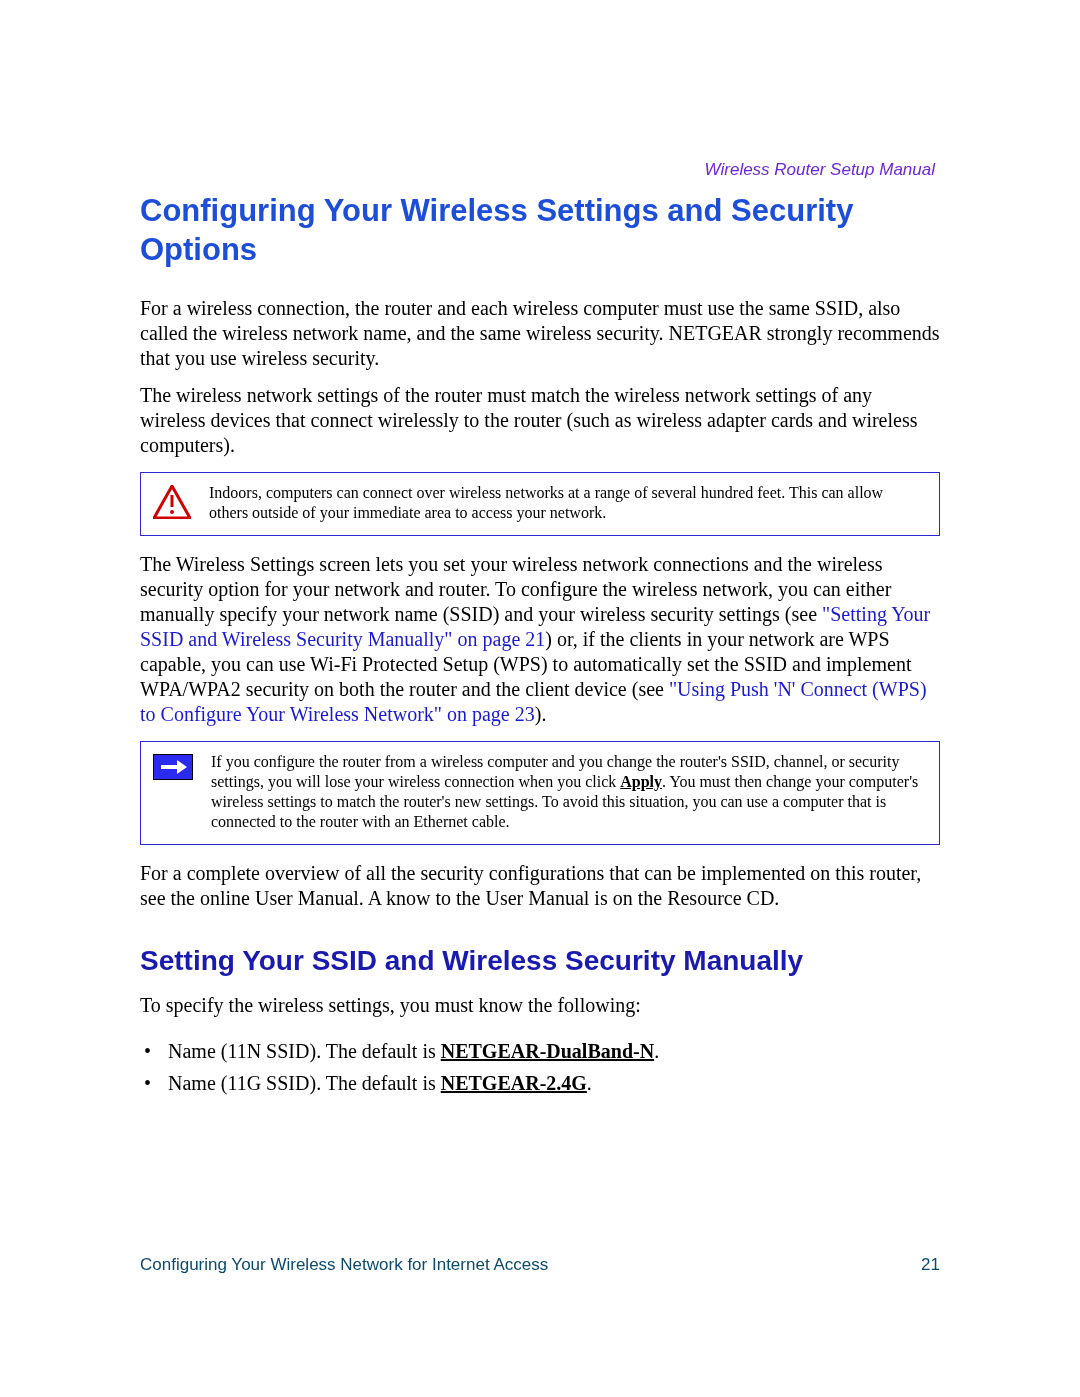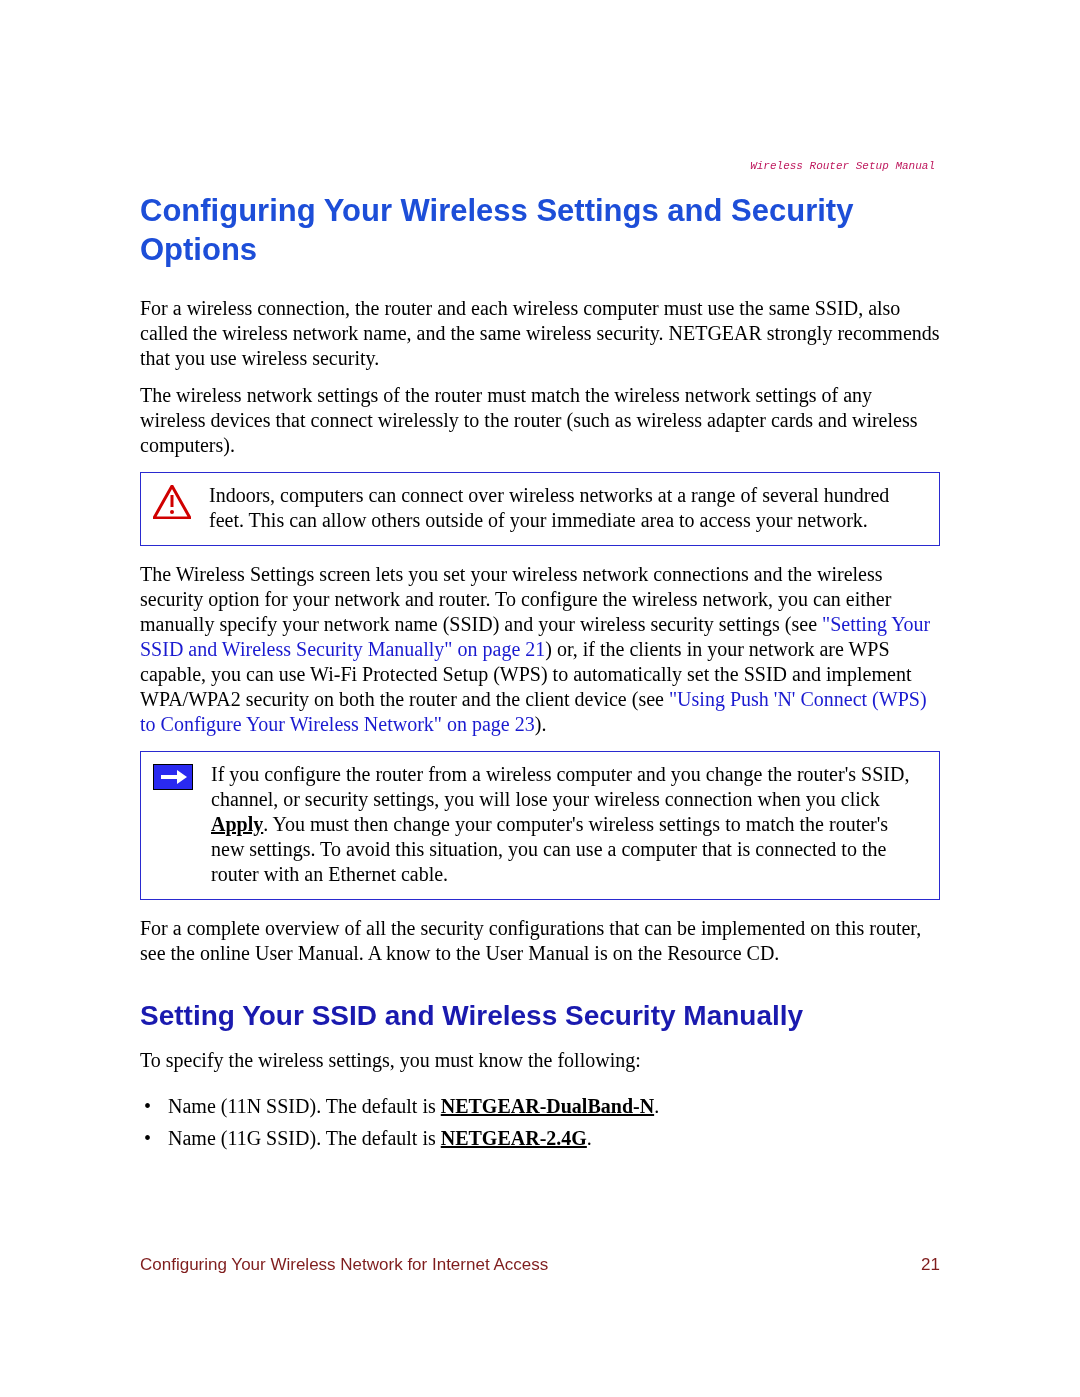--- a/index.html
+++ b/index.html
@@ -15,23 +15,23 @@
       position: relative;
     }
     .page {
       padding: 160px 140px 100px 140px;
     }
     .header-running {
       position: absolute;
       top: 160px;
       right: 145px;
       font-style: italic;
-      font-family: Liberation Mono, monospace;
-      font-size: 11px;
-      color: #be185d;
+      font-family: Liberation Sans, sans-serif;
+      font-size: 17px;
+      color: #6d28d9;
     }
     .h1-title {
       font-family: Arial, Helvetica, sans-serif;
       font-weight: bold;
       font-size: 31px;
       color: #1d4ed8;
       margin-top: 32px;
       margin-bottom: 26px;
       line-height: 1.25;
     }
@@ -47,21 +47,21 @@
       align-items: flex-start;
       padding: 10px 16px 12px 12px;
       margin: 14px 0 16px 0;
     }
     .callout-icon {
       flex: 0 0 auto;
       margin-right: 18px;
       margin-top: 2px;
     }
     .callout-text {
-      font-size: 20px;
+      font-size: 16px;
       line-height: 1.25;
     }
     .link {
       color: #1a1ad0;
     }
     .h2-title {
       font-family: Arial, Helvetica, sans-serif;
       font-weight: bold;
       font-size: 28px;
       color: #1a1aaf;
@@ -94,21 +94,21 @@
     }
     .footer {
       position: absolute;
       bottom: 122px;
       left: 140px;
       right: 140px;
       display: flex;
       justify-content: space-between;
       font-family: Arial, Helvetica, sans-serif;
       font-size: 17px;
-      color: #7f1d1d;
+      color: #0c4a6e;
     }
     .note-arrow-box {
       width: 40px;
       height: 26px;
       background: #2a2af0;
       display: flex;
       align-items: center;
       justify-content: center;
       border: 1px solid #000;
     }

